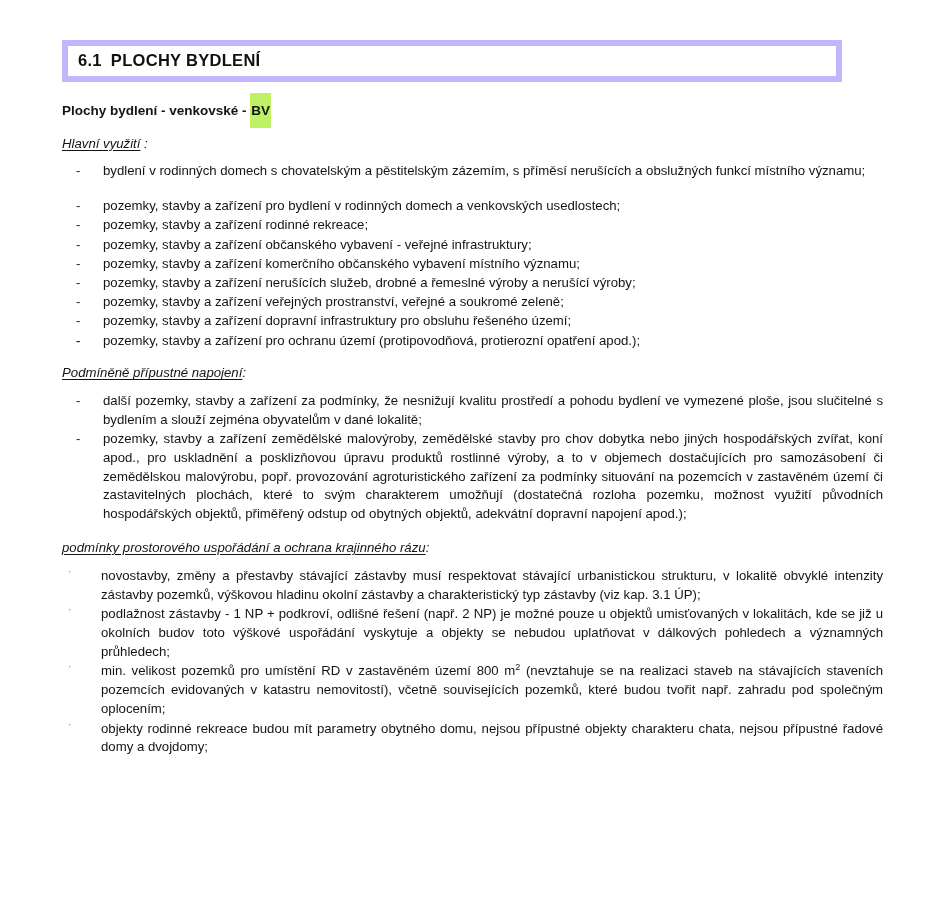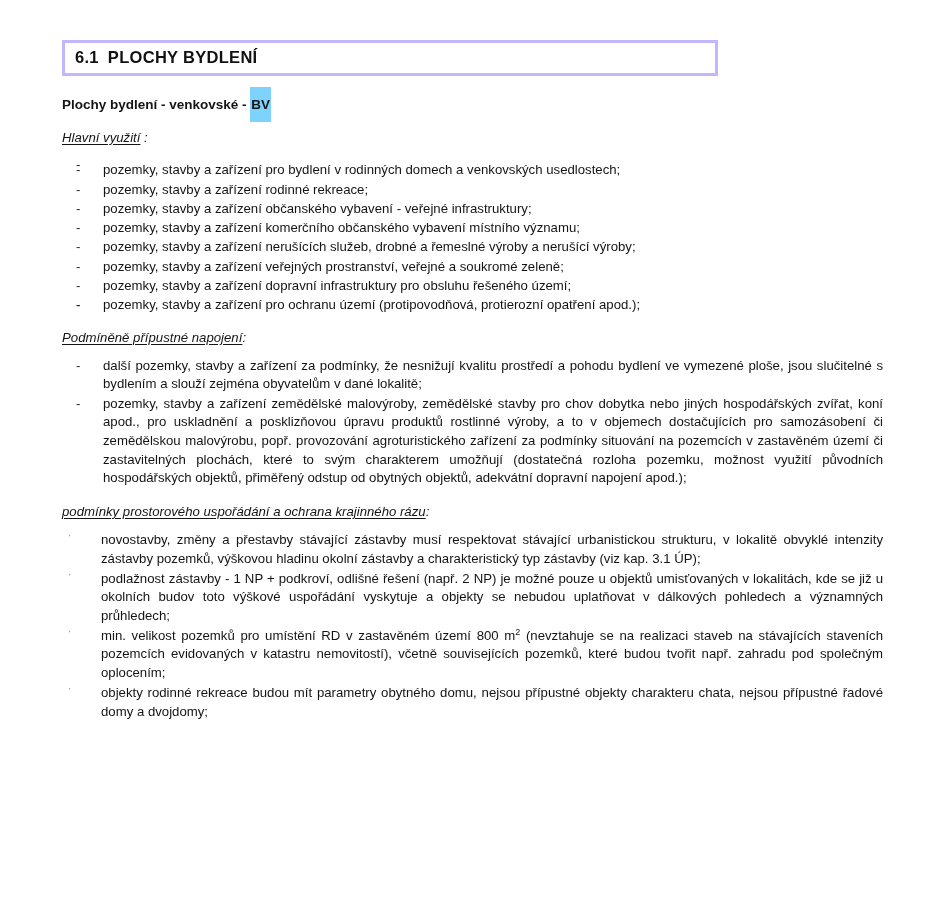--- a/index.html
+++ b/index.html
@@ -18,22 +18,22 @@
     position: relative;
     width: 941px;
     height: 900px;
     box-sizing: border-box;
     padding: 40px 58px 0 62px;
   }
 
   
   .title-box {
     box-sizing: border-box;
-    width: 656px;
-    border: 3px solid #c4b5fd;
+    width: 780px;
+    border: 6px solid #c4b5fd;
     padding: 6px 0 7px 10px;
     margin: 0 0 21px 0;
     background: #ffffff;
   }
   .title-box .title-text {
     font-size: 16.5px;
     font-weight: bold;
     letter-spacing: 0.3px;
     line-height: 1.05;
     color: #111111;
@@ -41,21 +41,21 @@
   .title-num { margin-right: 9px; }
 
   
   .subtitle {
     font-size: 13.5px;
     font-weight: bold;
     margin: 0 0 16px 0;
     line-height: 1.2;
   }
   .hl {
-    background: #7dd3fc;
+    background: #bef264;
     padding: 10px 1px;
   }
 
   
   .group-head {
     font-size: 13.2px;
     font-weight: normal;
     margin: 0 0 11px 0;
     line-height: 1.2;
     font-style: italic;
@@ -118,21 +118,21 @@
     </div>
   </div>
 
   <div class="subtitle">
     <span>Plochy bydlení - venkovské - </span><span class="hl">BV</span>
   </div>
 
   <div id="groups-root">
       <div class="group-head"><span class="u">Hlavní využití</span><span> :</span></div>
       <ul class="items">
-        <li class="item"><span class="marker">-</span></li>
+        <li class="item"><span class="marker">-</span><span>bydlení v rodinných domech s chovatelským a pěstitelským zázemím, s příměsí nerušících a obslužných funkcí místního významu;</span></li>
       </ul>
       <ul class="items tight">
         <li class="item nojust"><span class="marker">-</span><span>pozemky, stavby a zařízení pro bydlení v rodinných domech a venkovských usedlostech;</span></li>
         <li class="item nojust"><span class="marker">-</span><span>pozemky, stavby a zařízení rodinné rekreace;</span></li>
         <li class="item nojust"><span class="marker">-</span><span>pozemky, stavby a zařízení občanského vybavení - veřejné infrastruktury;</span></li>
         <li class="item nojust"><span class="marker">-</span><span>pozemky, stavby a zařízení komerčního občanského vybavení místního významu;</span></li>
         <li class="item nojust"><span class="marker">-</span><span>pozemky, stavby a zařízení nerušících služeb, drobné a řemeslné výroby a nerušící výroby;</span></li>
         <li class="item nojust"><span class="marker">-</span><span>pozemky, stavby a zařízení veřejných prostranství, veřejné a soukromé zeleně;</span></li>
         <li class="item nojust"><span class="marker">-</span><span>pozemky, stavby a zařízení dopravní infrastruktury pro obsluhu řešeného území;</span></li>
         <li class="item nojust"><span class="marker">-</span></li>

